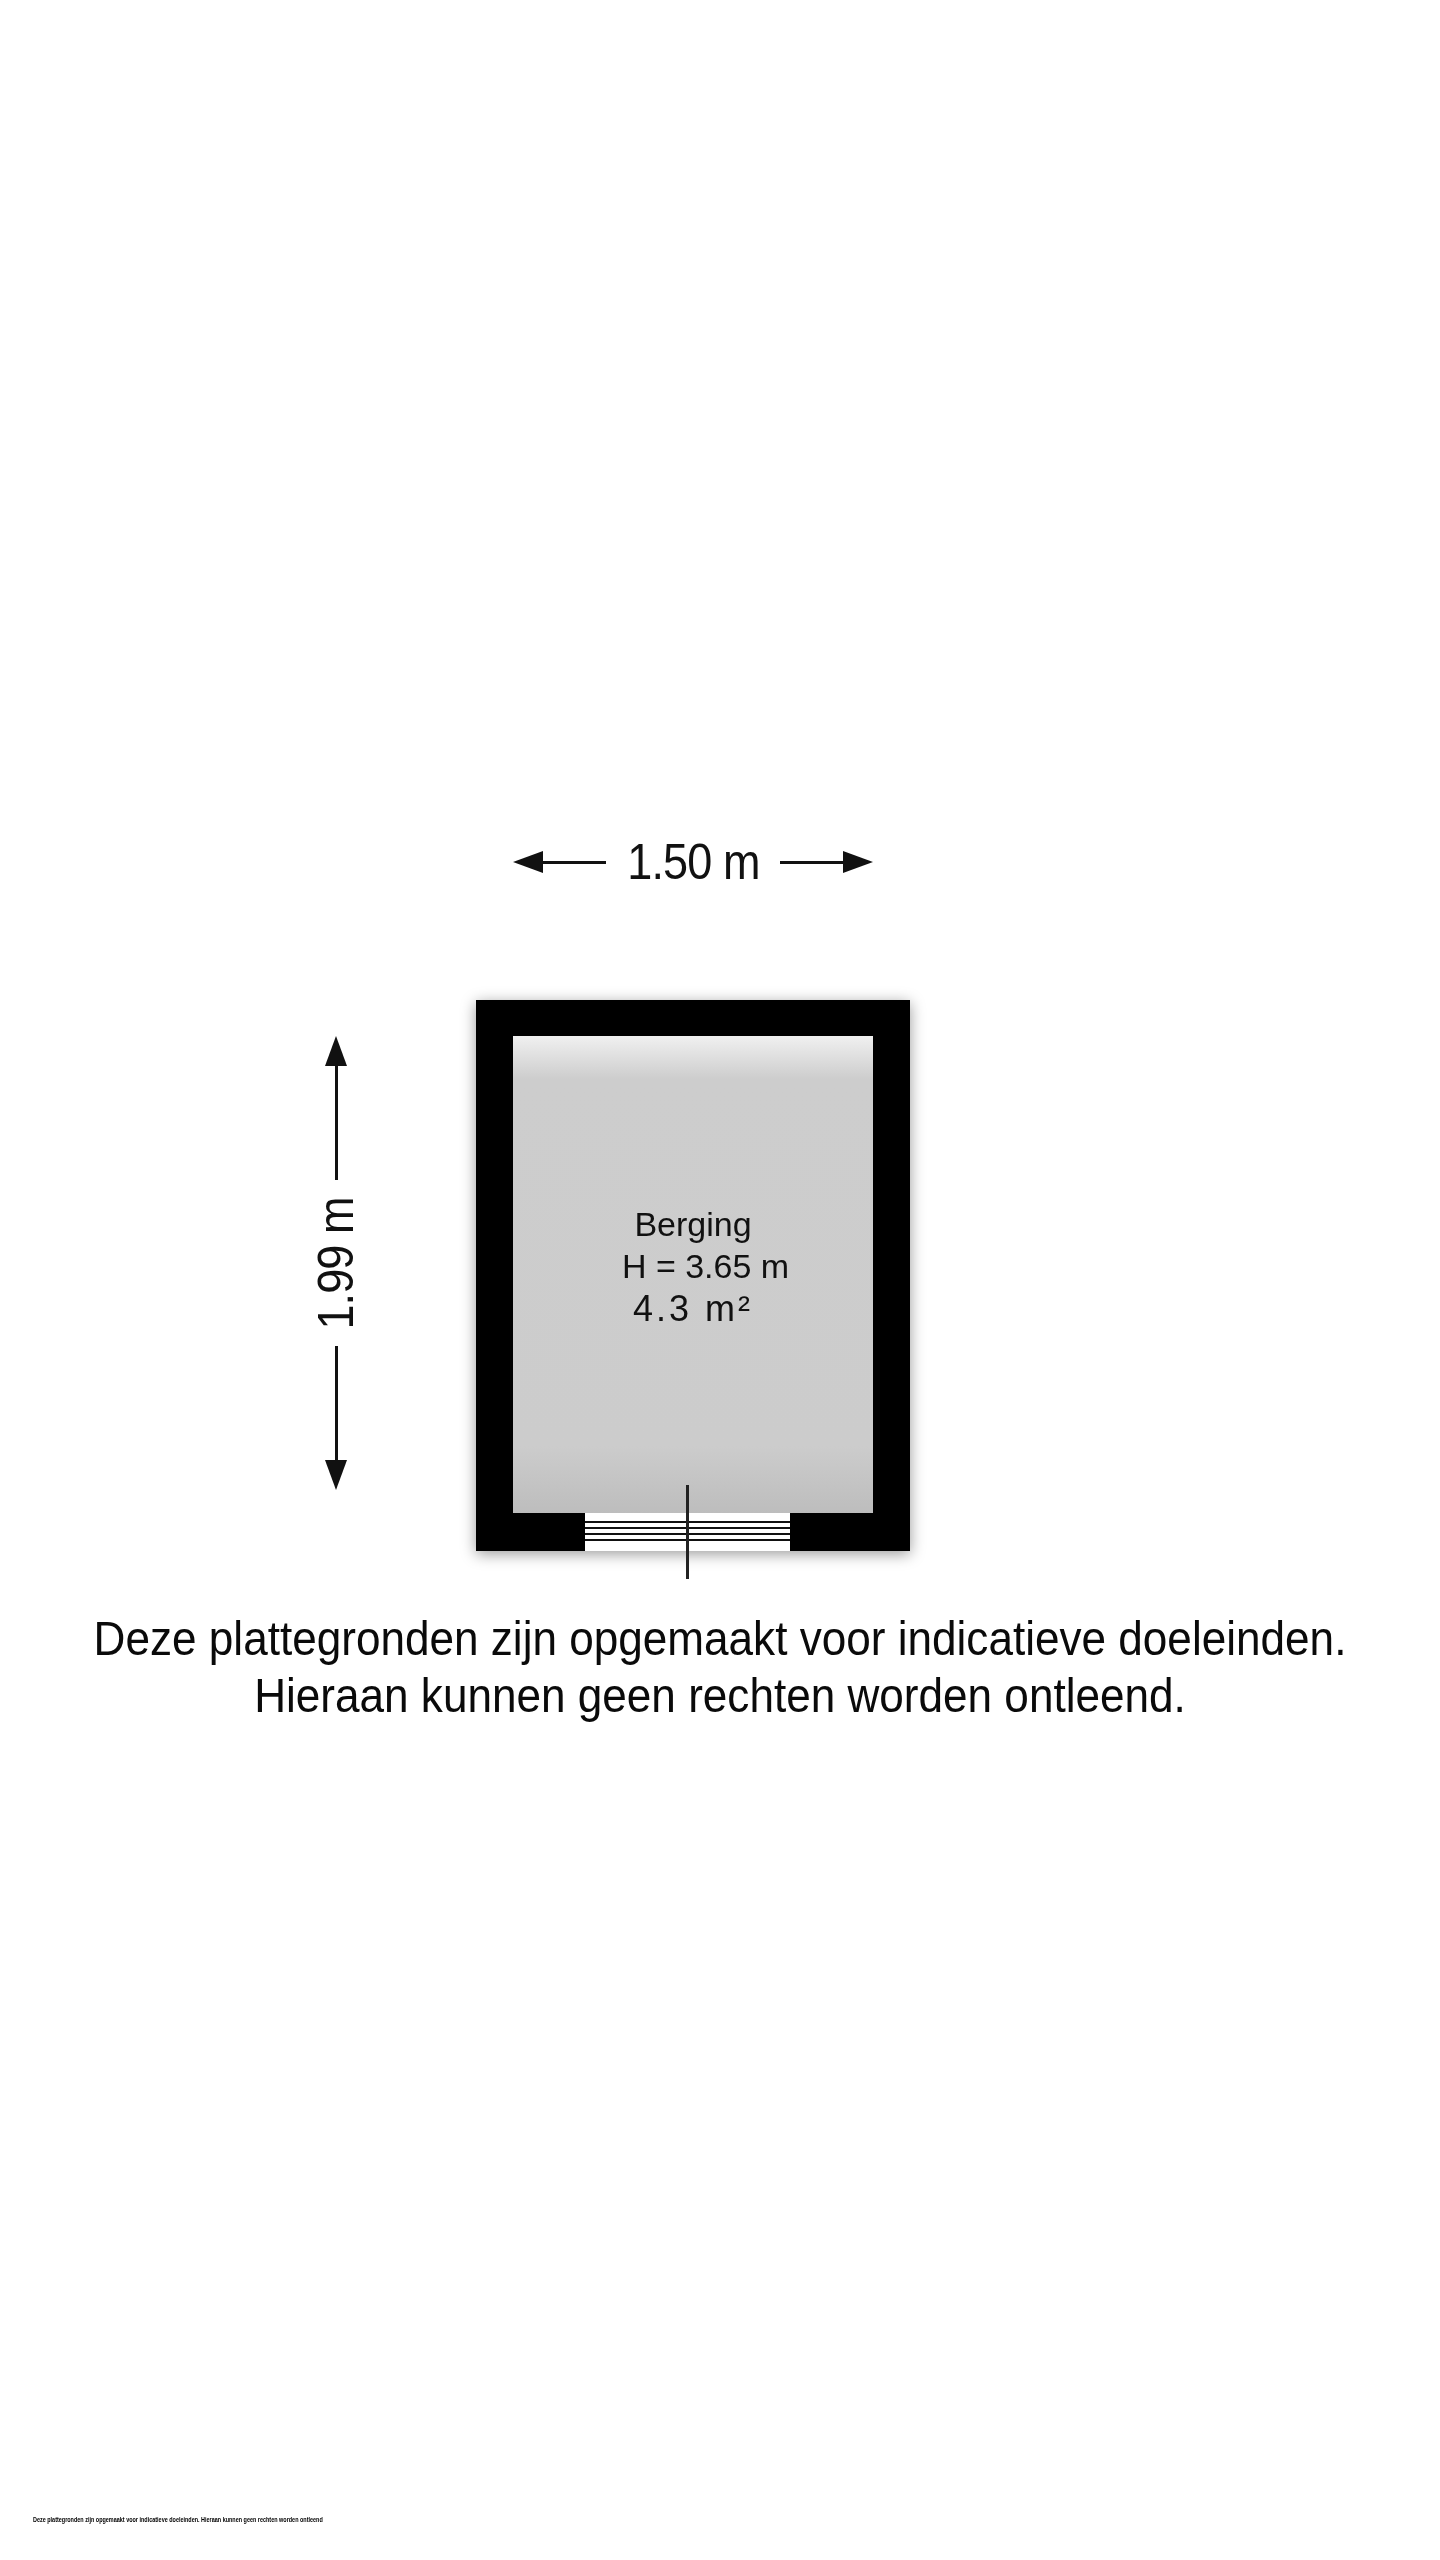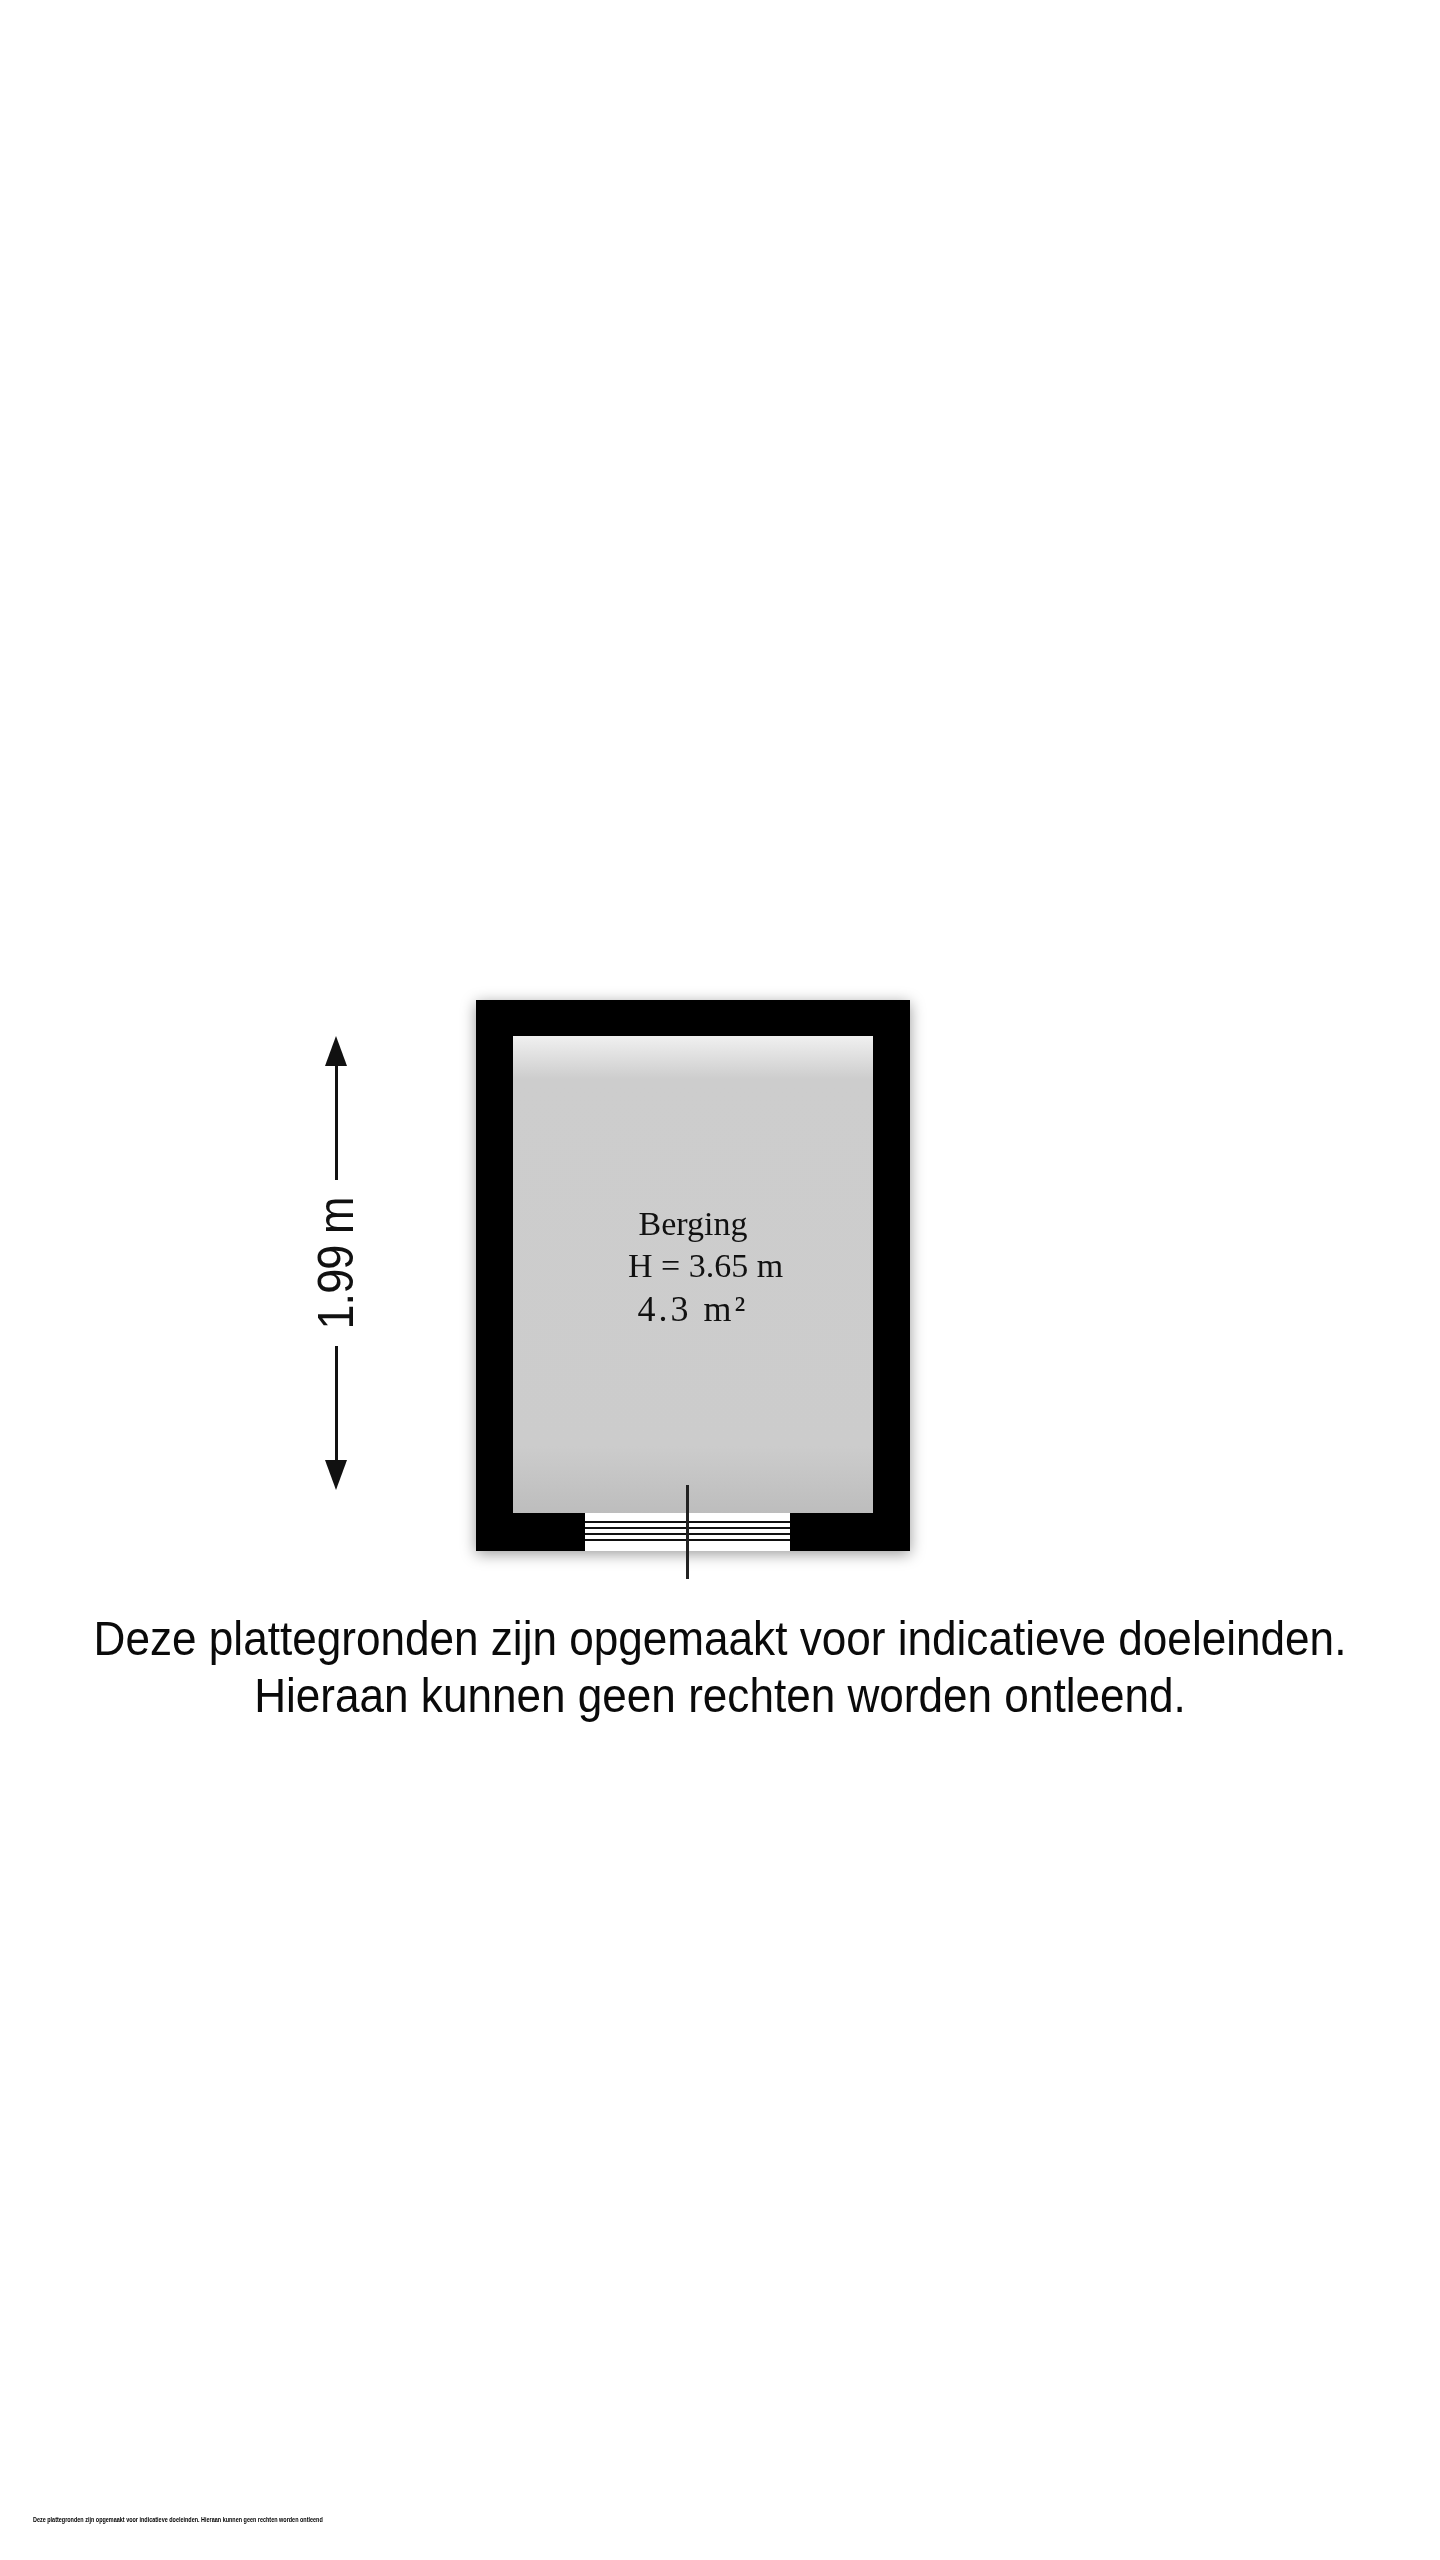--- a/index.html
+++ b/index.html
@@ -27,21 +27,21 @@
               border-top:30px solid #111;}
   .dim-v .label{font-size:50px; color:#111; white-space:nowrap; padding:10px 0;
                 writing-mode:vertical-rl; transform:rotate(180deg) scaleY(0.9); letter-spacing:-1px;}
 
   
   .room{position:absolute; left:476px; top:1000px; width:434px; height:551px;
         background:#000; box-shadow:0 3px 14px rgba(0,0,0,0.40);}
   .room-floor{position:absolute; left:37px; top:36px; right:37px; bottom:38px;
         background:linear-gradient(180deg,#f0f0f0 0%, #cdcdcd 9%, #cccccc 86%, #bdbdbd 100%);
         display:flex; align-items:center; justify-content:center; text-align:center;}
-  .room-text{transform:translateY(-8px); color:#111;font-family:Liberation Serif, serif;}
+  .room-text{transform:translateY(-8px); color:#111;}
   .room-name{font-size:34px; line-height:42px;}
   .room-height{font-size:34px; line-height:42px;margin-left:25px;}
   .room-area{font-size:36px; line-height:44px; letter-spacing:3px;}
 
   
   .door-opening{position:absolute; left:109px; top:513px; width:205px; height:38px; background:#ffffff;}
   .door-opening .tread{position:absolute; left:0; width:100%; height:2px; background:#111;}
   .door-line{position:absolute; left:686px; top:1485px; width:3px; height:94px; background:#222;}
 
   
@@ -51,20 +51,27 @@
 
   
   .footer-small{position:absolute; left:33px; top:2516px; font-size:7px; font-weight:bold;
                 color:#000; white-space:nowrap; transform:scaleX(0.78); transform-origin:left center;}
 </style>
 </head>
 <body>
 
 <div id="canvas">
 
+  <div class="dim-h">
+    <span class="arrow-left"></span>
+    <span class="line"></span>
+    <span class="label">1.50 m</span>
+    <span class="line"></span>
+    <span class="arrow-right"></span>
+  </div>
 
   <div class="dim-v">
     <span class="arrow-up"></span>
     <span class="line"></span>
     <span class="label">1.99 m</span>
     <span class="line"></span>
     <span class="arrow-down"></span>
   </div>
 
   <div class="room">

